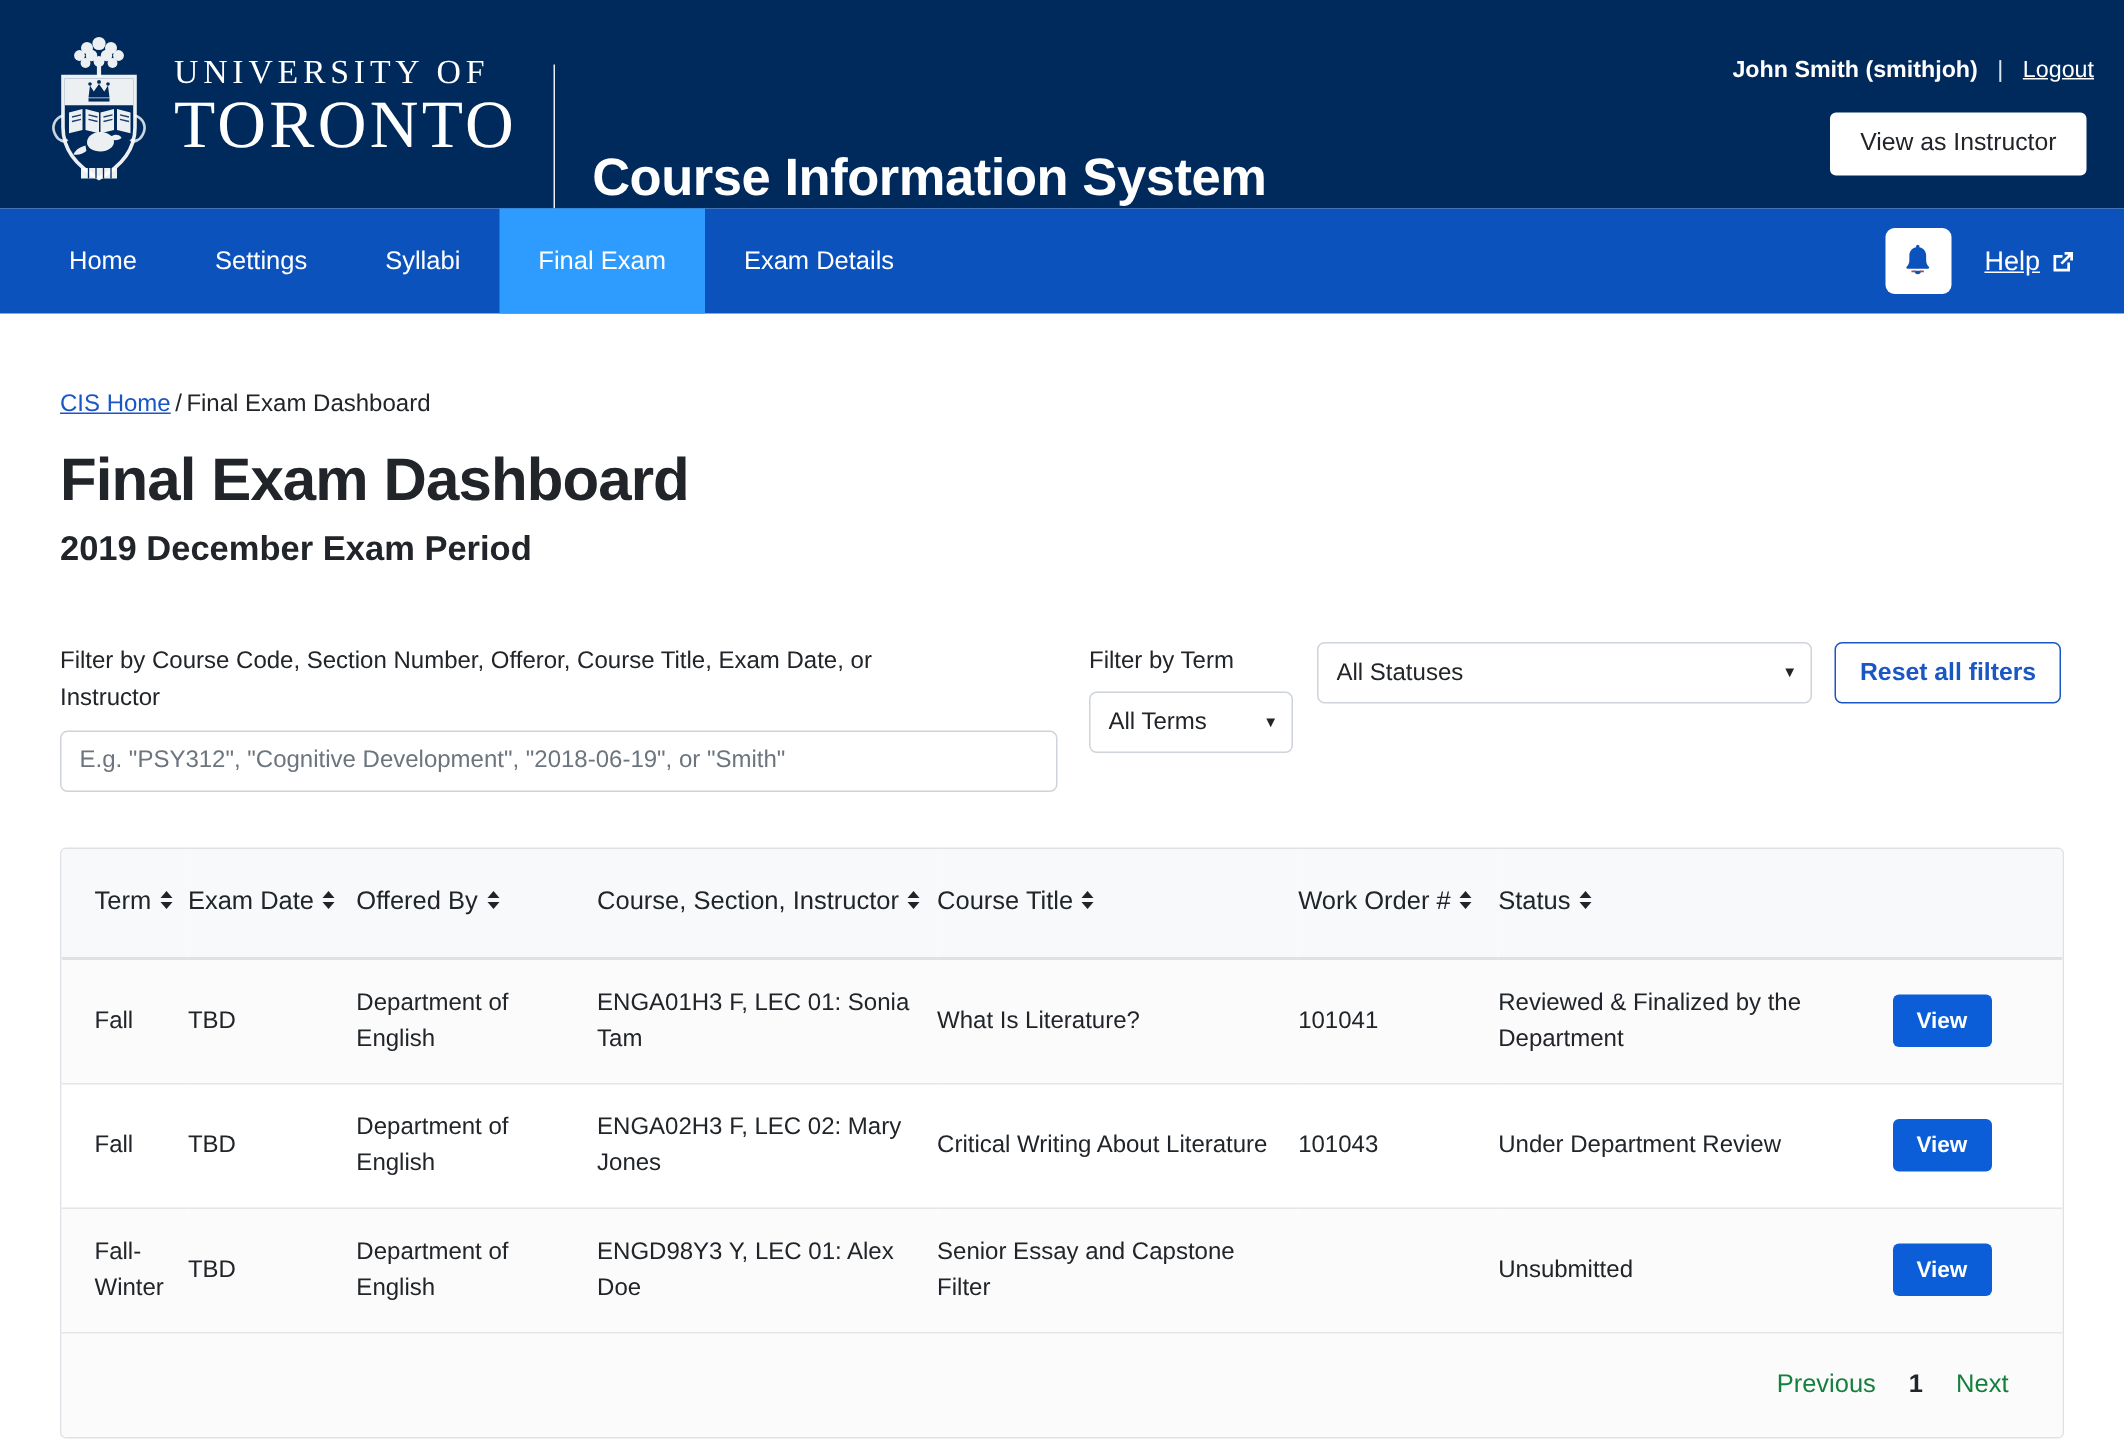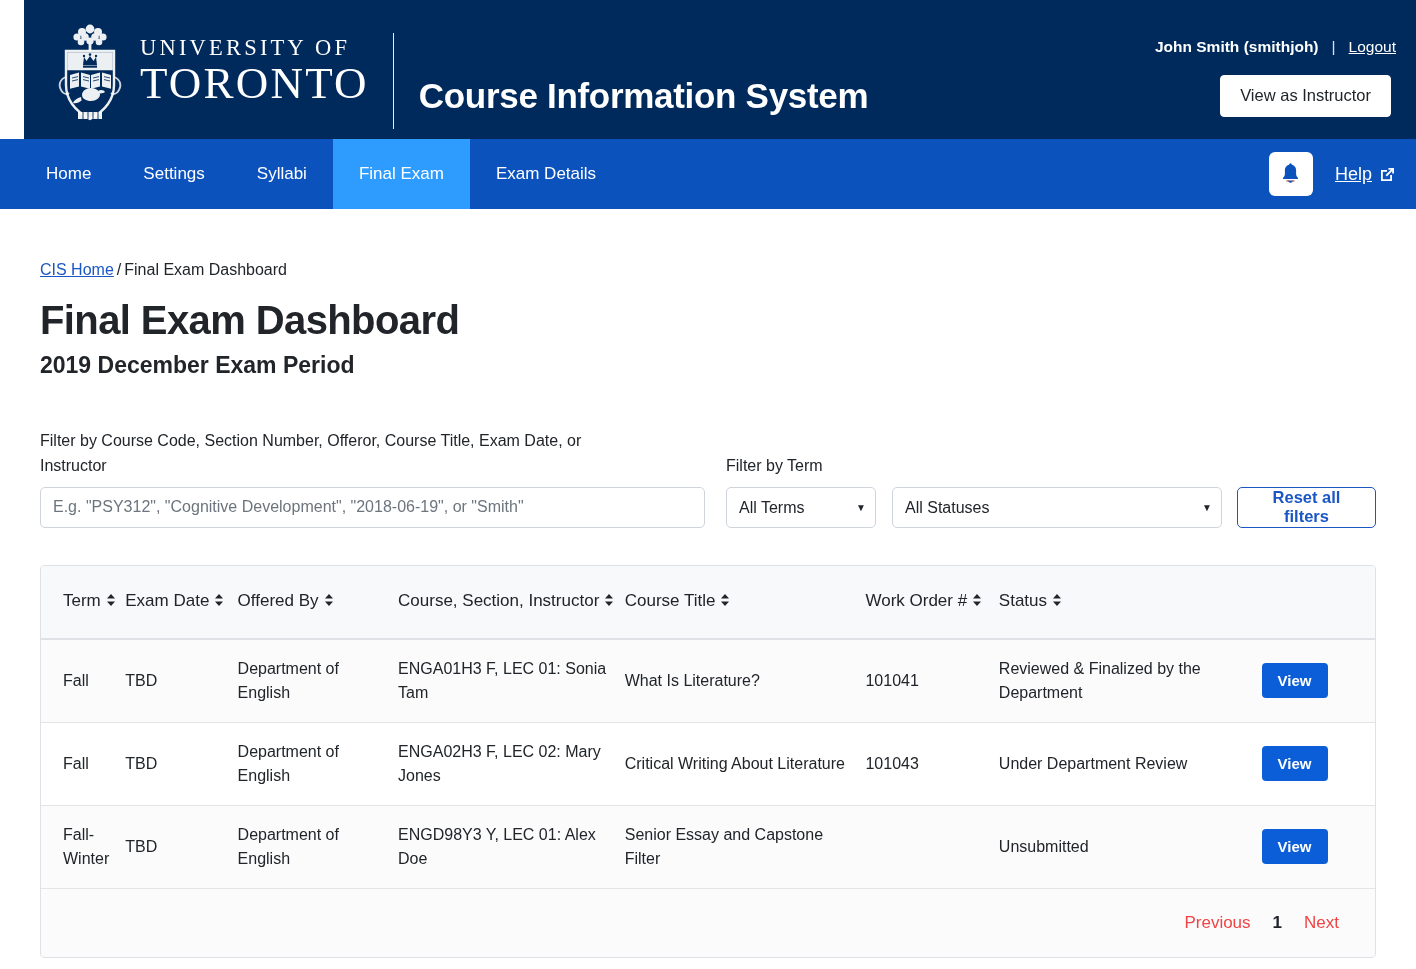--- a/index.html
+++ b/index.html
@@ -11,23 +11,22 @@
     font-family: "Liberation Sans", sans-serif;
     color: #212529;
     overflow: hidden;
   }
 
   
   .masthead {
     height: 139px;
     background: #002a5c;
     display: flex;
-    align-items: center;
+    align-items: flex-end;
     position: relative;
-    margin-left: 24px;
   }
   .brand {
     display: flex;
     align-items: center;
     height: 139px;
     padding-left: 30px;
   }
   .crest { width: 72px; height: 110px; display: block; }
   .uoft-wordmark {
     margin-left: 14px;
@@ -111,21 +110,21 @@
     align-items: center;
     padding: 0 26px;
     color: #ffffff;
     font-size: 17px;
     cursor: pointer;
     white-space: nowrap;
   }
   .nav-item.active { background: #2e9bff; }
   .nav-right {
     position: absolute;
-    right: 20px;
+    right: 32px;
     top: 0;
     height: 70px;
     display: flex;
     align-items: center;
   }
   .bell-btn {
     width: 44px; height: 44px;
     background: #ffffff;
     border-radius: 6px;
     display: flex;
@@ -170,21 +169,21 @@
     font-size: 23px;
     font-weight: bold;
     margin: 9px 0 0 0;
     color: #212529;
   }
 
   
   .filters {
     margin-top: 49px;
     display: flex;
-    align-items: flex-end;
+    align-items: flex-start;
   }
   .f-search { width: 665px; }
   .f-label {
     font-size: 16px;
     color: #212529;
     line-height: 1.58;
     margin-bottom: 8px;
     max-width: 600px;
   }
   .txt-input {
@@ -208,21 +207,21 @@
     border-radius: 5px;
     background: #ffffff;
     font-size: 16px;
     font-family: "Liberation Sans", sans-serif;
     color: #212529;
     padding: 0 28px 0 12px;
     appearance: none;
     -webkit-appearance: none;
     cursor: pointer;
   }
-  .sel-term { width: 150px; }
+  .sel-term { width: 136px; }
   .sel-status { width: 330px; }
   .caret {
     position: absolute;
     right: 10px;
     top: 50%;
     transform: translateY(-50%);
     pointer-events: none;
     font-size: 10px;
     color: #212529;
   }
@@ -298,21 +297,21 @@
   }
   .pager-row td {
     background: #fbfbfc !important;
     border-bottom: none !important;
     padding: 21px 22px 22px 0 !important;
     text-align: right;
   }
   .pager { display: inline-flex; align-items: center; gap: 0; }
   .pg {
     font-size: 17px;
-    color: #ef4444;
+    color: #15803d;
     padding: 0 14px;
     cursor: pointer;
   }
   .pg.cur { color: #212529; font-weight: bold; padding: 0 8px; }
 
   
   col.c-term { width: 84px; }
   col.c-date { width: 112px; }
   col.c-offer { width: 160px; }
   col.c-course { width: 226px; }

